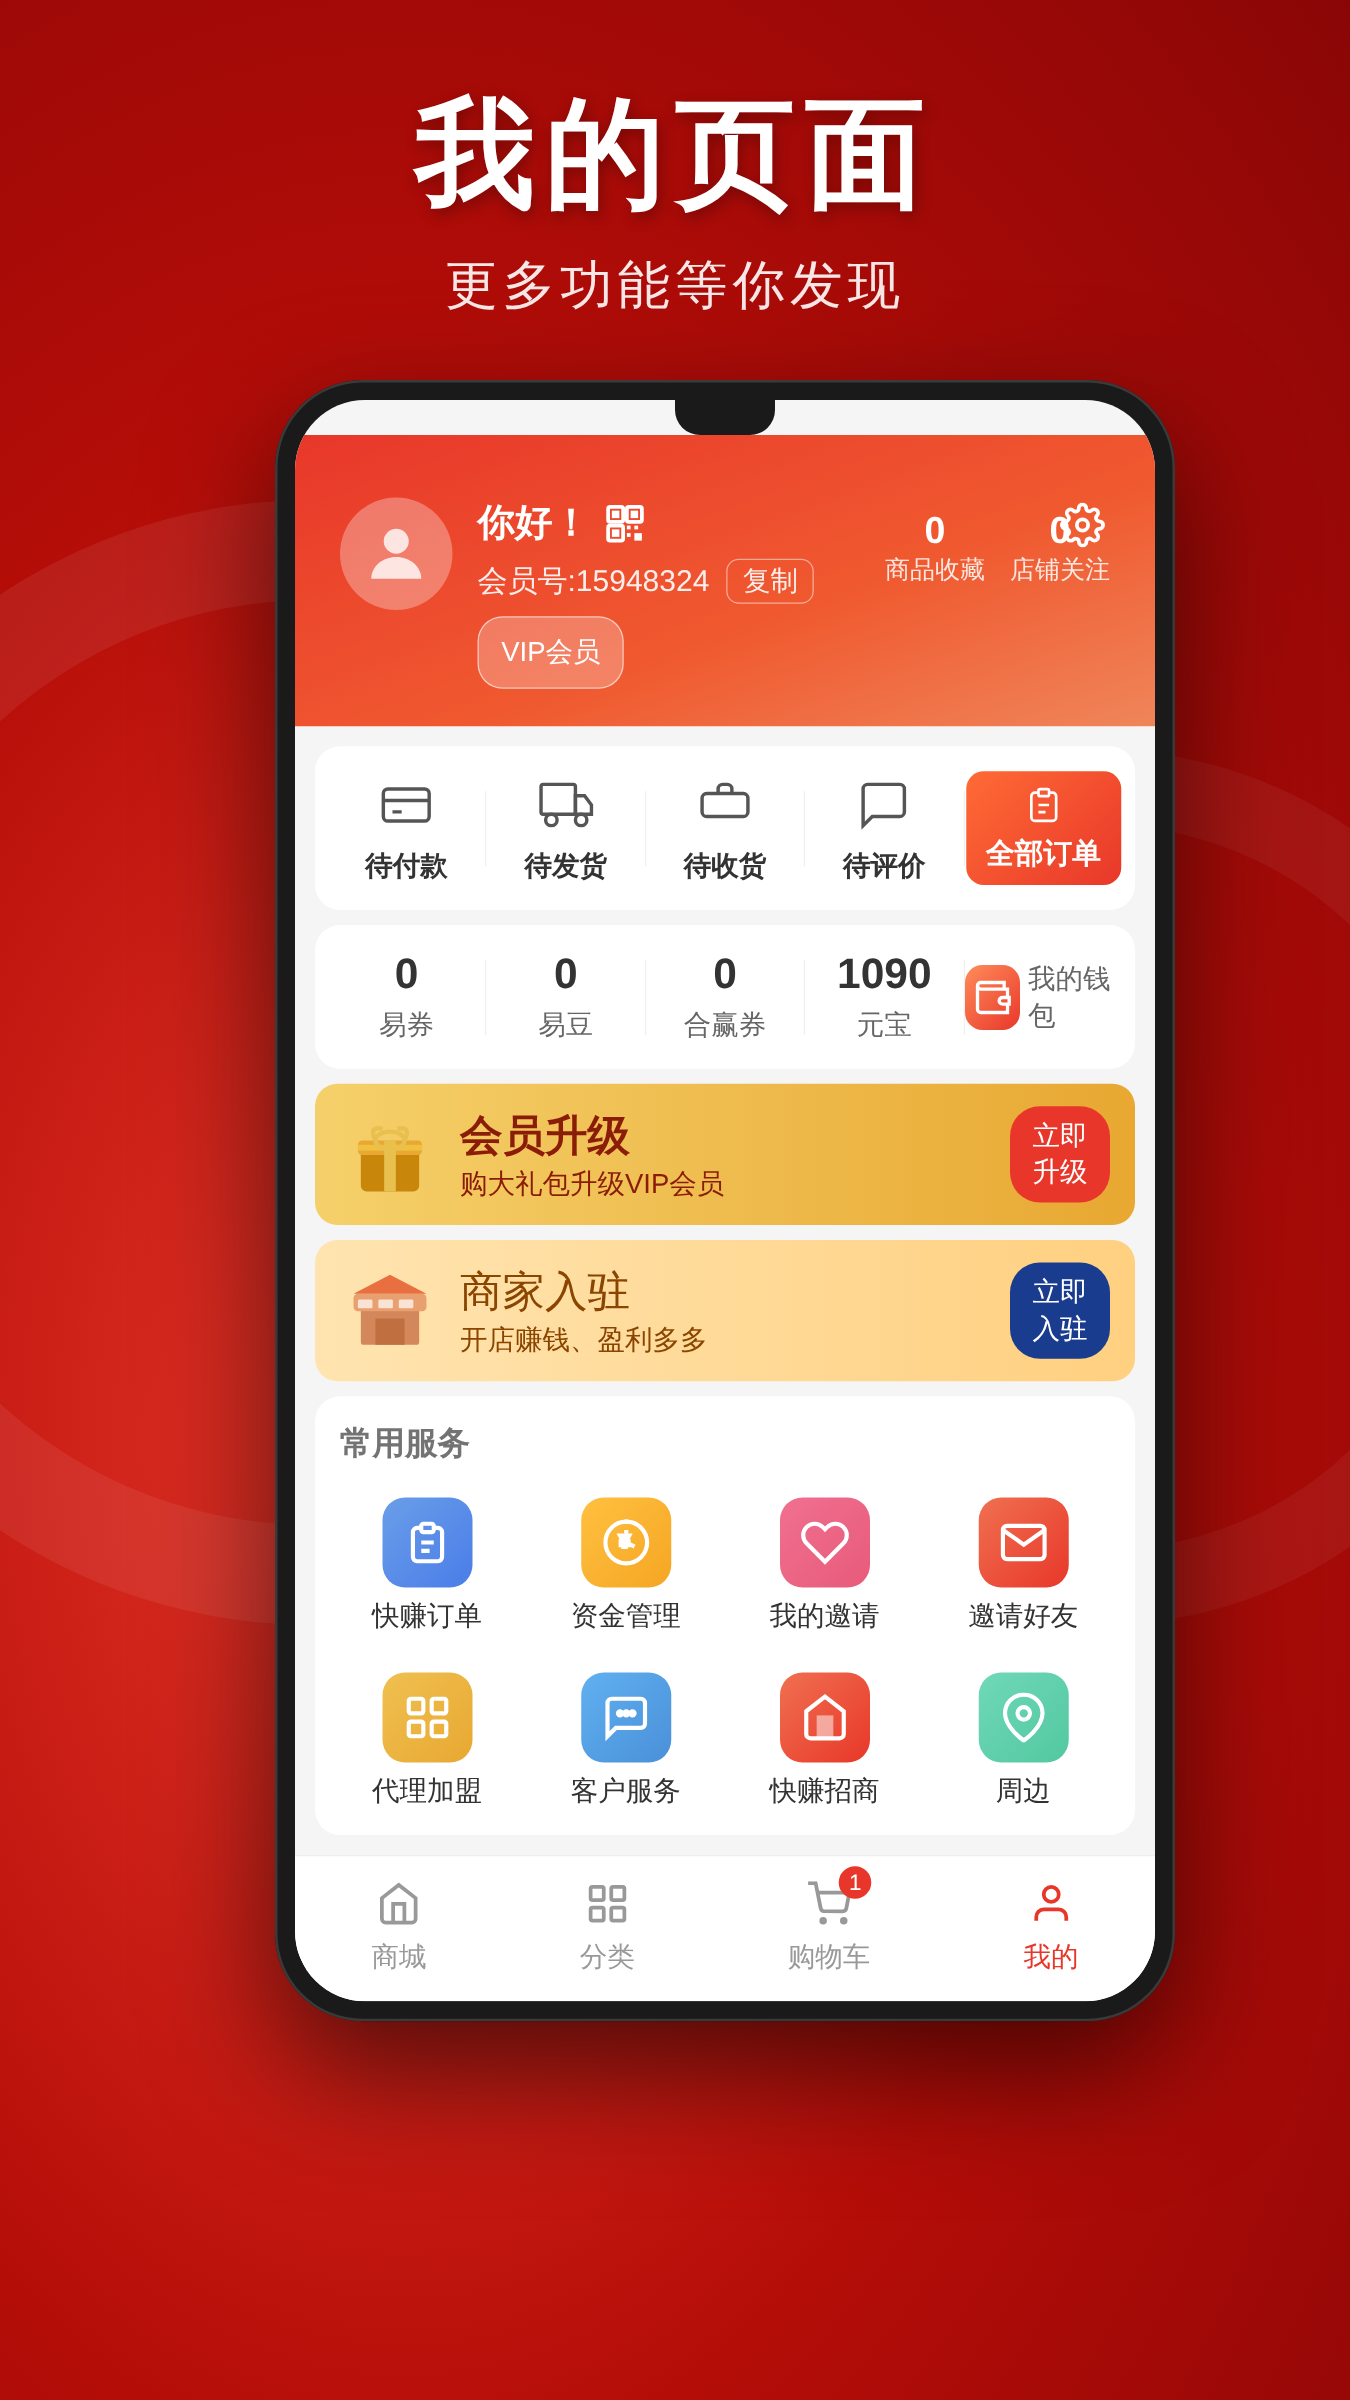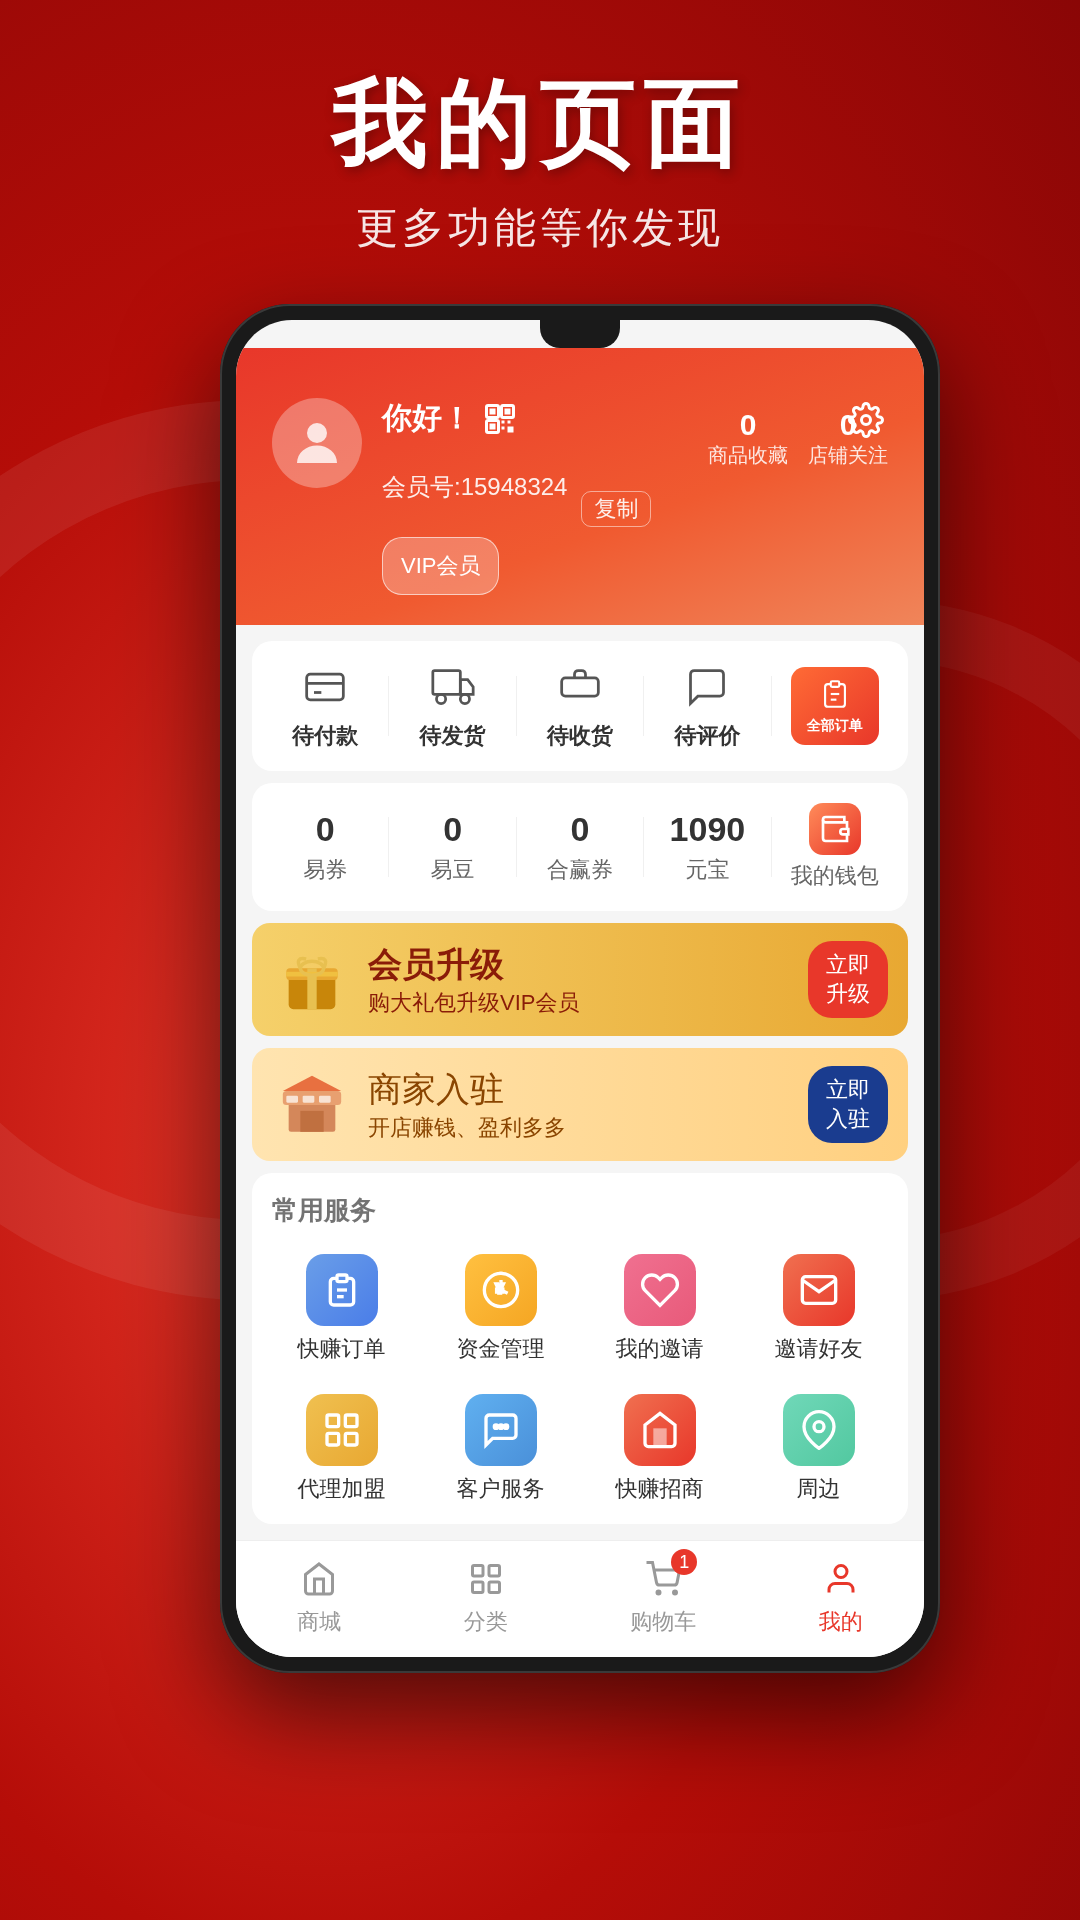--- a/index.html
+++ b/index.html
@@ -153,21 +153,20 @@
     .member-id {
       font-size: 24px;
       color: rgba(255,255,255,0.9);
     }
     .copy-btn {
       font-size: 22px;
       color: rgba(255,255,255,0.9);
       border: 1px solid rgba(255,255,255,0.5);
       border-radius: 10px;
       padding: 2px 12px;
-      margin-top: 44px;
     }
 
     .vip-badge {
       display: inline-block;
       margin-top: 10px;
       background: rgba(255,255,255,0.25);
       border: 1px solid rgba(255,255,255,0.6);
       border-radius: 20px;
       padding: 13px 18px;
       font-size: 22px;
@@ -228,21 +227,21 @@
     .all-orders {
       background: linear-gradient(135deg, #ff6b35, #e8372a);
       border-radius: 14px;
       padding: 10px 16px;
       display: flex;
       flex-direction: column;
       align-items: center;
       gap: 6px;
     }
     .all-orders-label {
-      font-size: 14px;
+      font-size: 23px;
       color: #fff;
     }
 
     
     .wallet-card {
       background: #fff;
       margin: 12px 16px 0;
       border-radius: 20px;
       padding: 20px 10px;
     }
@@ -262,21 +261,21 @@
       font-size: 34px;
       font-weight: 700;
       color: #333;
     }
     .wallet-label {
       font-size: 22px;
       color: #666;
     }
     .wallet-icon-item {
       display: flex;
-      flex-direction: column;
+      flex-direction: row;
       align-items: center;
       gap: 6px;
       flex: 1;
     }
     .wallet-icon-box {
       width: 52px; height: 52px;
       background: linear-gradient(135deg, #ff8c5a, #e8372a);
       border-radius: 14px;
       display: flex; align-items: center; justify-content: center;
     }

